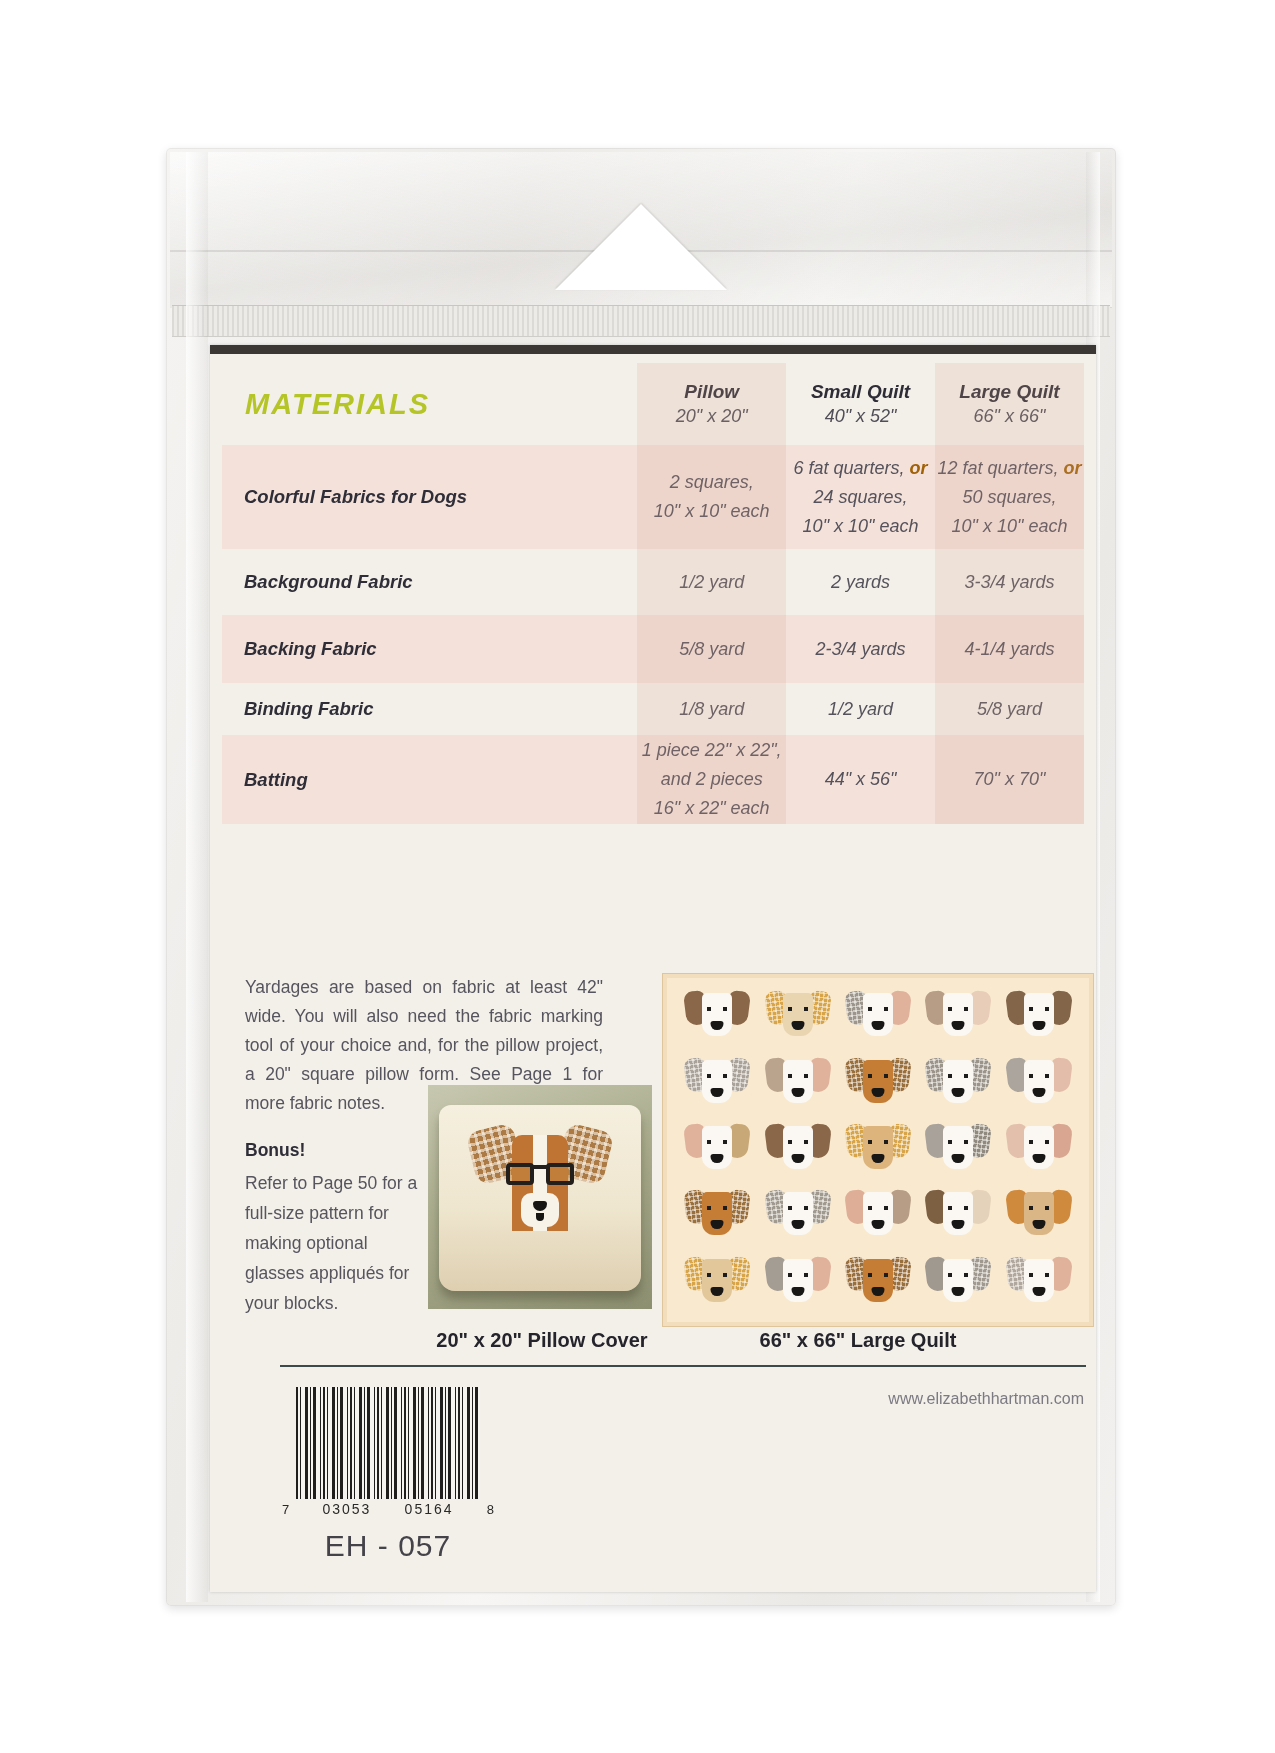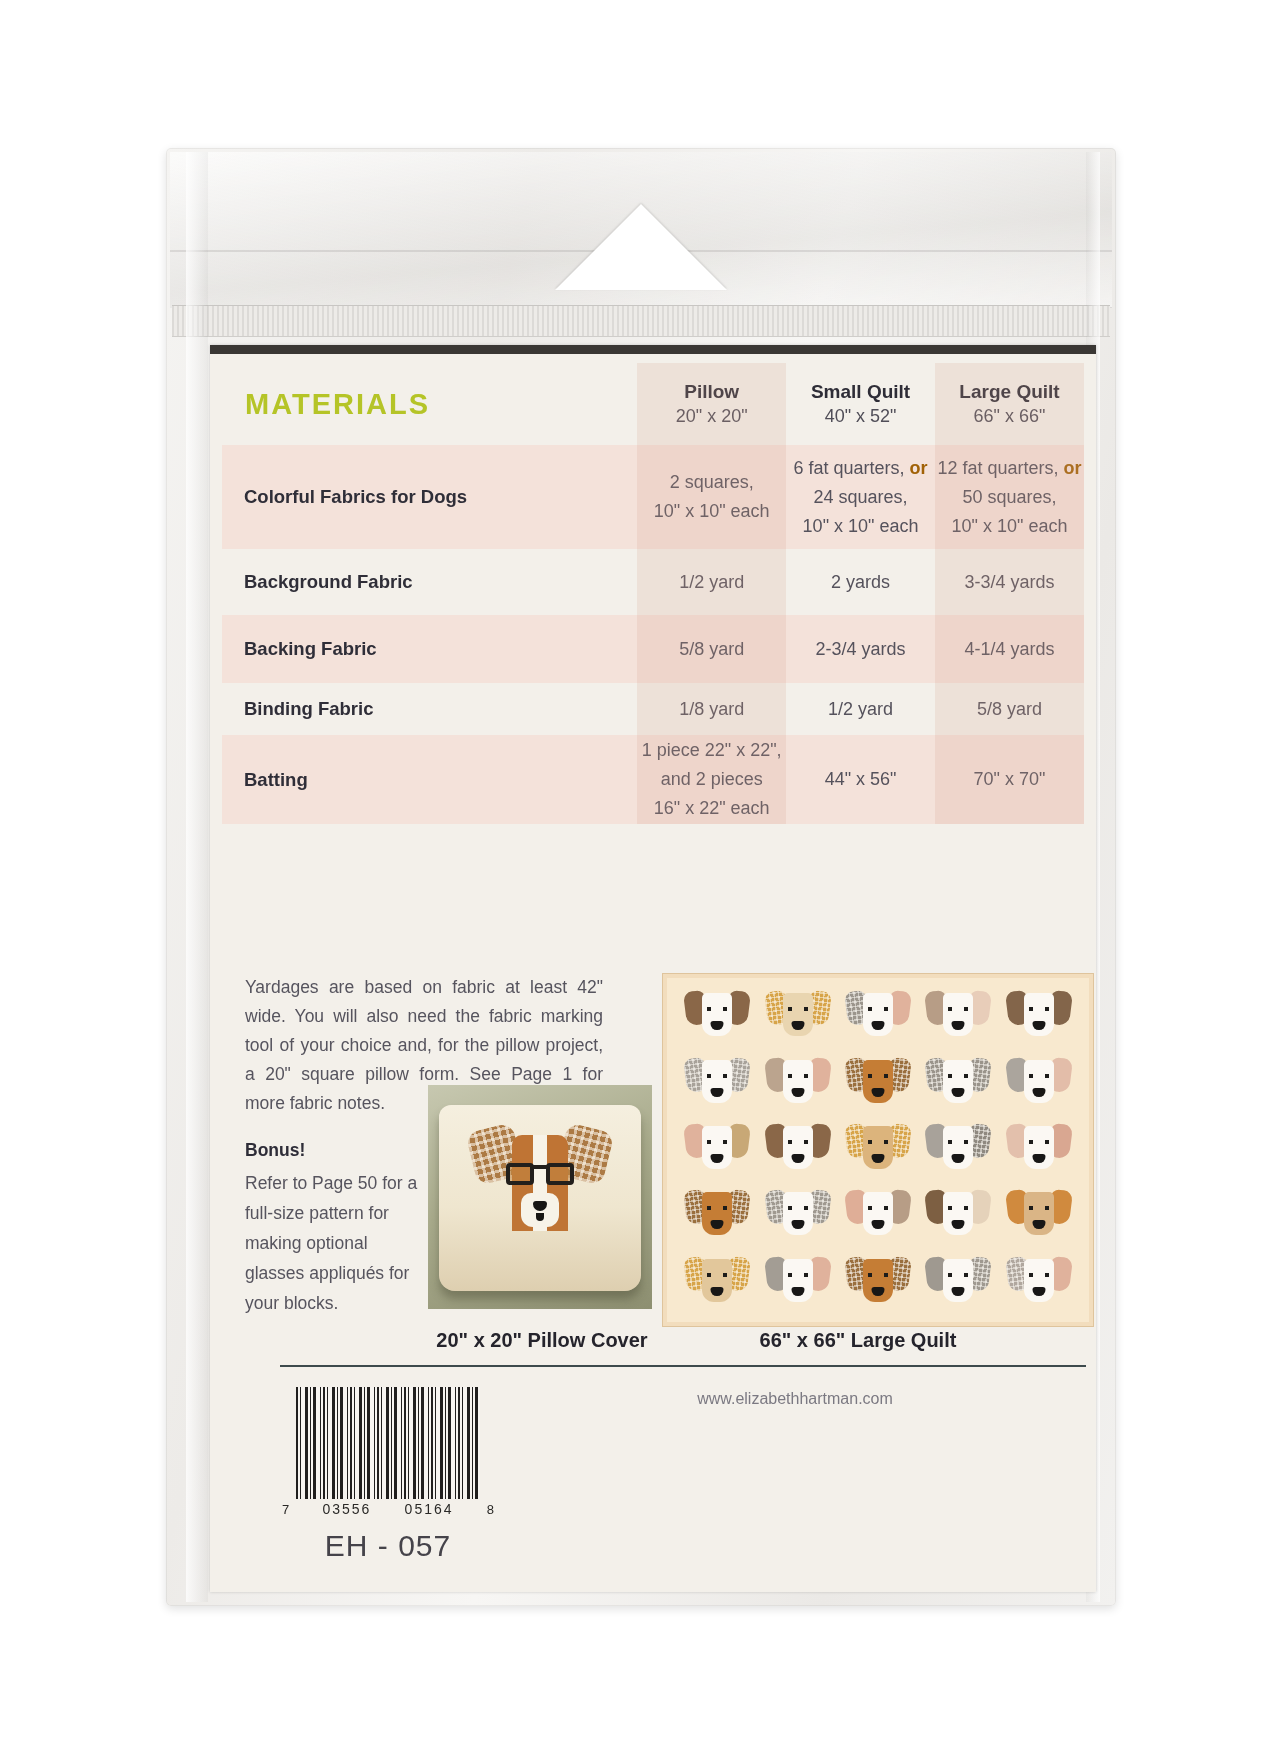--- a/index.html
+++ b/index.html
@@ -32,21 +32,21 @@
     background:repeating-linear-gradient(90deg,#dcdad7 0 2px,#edebe8 2px 5px);
     border-top:1px solid #c8c6c3;border-bottom:1px solid #cfcdca;}
   
   .card{
     position:absolute;left:44px;top:197px;width:886px;height:1247px;
     background:#f3f0ea;box-shadow:0 0 3px rgba(0,0,0,0.18);
   }
   .card-top-edge{position:absolute;left:0;top:0;width:100%;height:9px;background:#3a3734;}
   
   table.materials{position:absolute;left:12px;top:18px;width:862px;border-collapse:separate;border-spacing:0;}
-  table.materials td{vertical-align:middle;}
+  table.materials td{vertical-align:middle;font-style:italic;}
   td.tint{position:relative;}
   td.tint::after{content:"";position:absolute;inset:0;background:rgba(213,166,146,0.20);pointer-events:none;}
   tr.alt td{background:#f4e2da;}
   .hdr-row{height:82px;}
   .mat-title{font-size:29px;font-weight:bold;letter-spacing:2px;color:#b5c427;padding-left:22px;}
   td.hdr{text-align:center;width:152px;margin-top:38px;}
   td.lblcol{width:406px;}
   .col-name{font-size:19px;font-weight:bold;color:#2e2d37;}
   .col-size{font-size:18px;color:#504e58;margin-top:3px;}
   td.lbl{padding-left:22px;}
@@ -116,21 +116,21 @@
     background:repeating-linear-gradient(90deg,
       #201f1e 0 2px,#f6f4f0 2px 4px,#201f1e 4px 5px,#f6f4f0 5px 9px,
       #201f1e 9px 12px,#f6f4f0 12px 14px,#201f1e 14px 15px,#f6f4f0 15px 17px,
       #201f1e 17px 20px,#f6f4f0 20px 24px,#201f1e 24px 25px,#f6f4f0 25px 27px);}
   .upc-digits{display:flex;justify-content:space-between;align-items:flex-end;font-size:13px;color:#2a2927;margin-top:2px;}
   .upc-digits .mid{letter-spacing:2px;font-size:14px;}
   .item-no{margin-top:12px;text-align:center;font-size:30px;color:#45434a;letter-spacing:1px;}
   .foot{position:absolute;left:296px;top:1040px;width:578px;font-size:16.5px;line-height:27px;
     color:#55525c;text-align:justify;}
   .foot p{margin:0 0 15px 0;}
-  .site{font-size:16px;color:#7b7982;text-align:center;}
+  .site{font-size:16px;color:#7b7982;text-align:right;}
 </style>
 </head>
 <body>
 
 <div class="bag">
   <div class="flap">
     <div class="flap-crease"></div>
   </div>
   <div class="hang-hole"></div>
   <div class="zip"></div>
@@ -452,21 +452,21 @@
 
     <div class="caption cap-pillow">20" x 20" Pillow Cover</div>
     <div class="caption cap-quilt">66" x 66" Large Quilt</div>
 
     <div class="divider"></div>
 
     <div class="upc">
       <div class="bars"></div>
       <div class="upc-digits">
         <span>7</span>
-        <span class="mid">03556</span>
+        <span class="mid">03053</span>
         <span class="mid">05164</span>
         <span>8</span>
       </div>
       <div class="item-no">EH - 057</div>
     </div>
 
     <div class="foot">
       <div class="site">www.elizabethhartman.com</div>
     </div>
 

